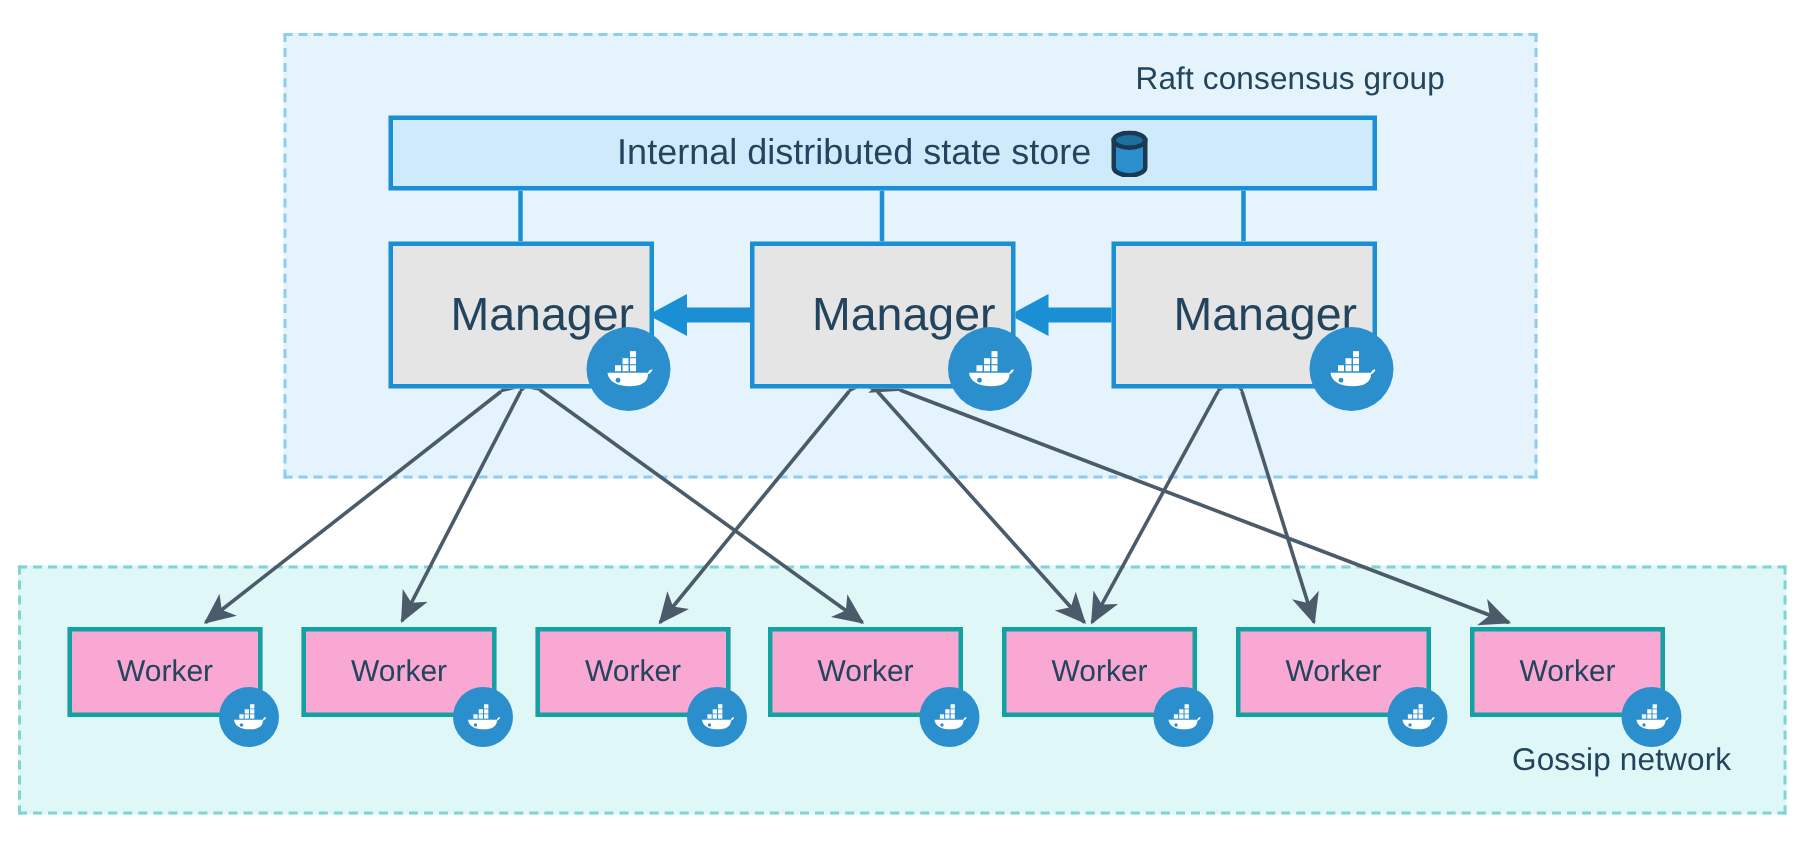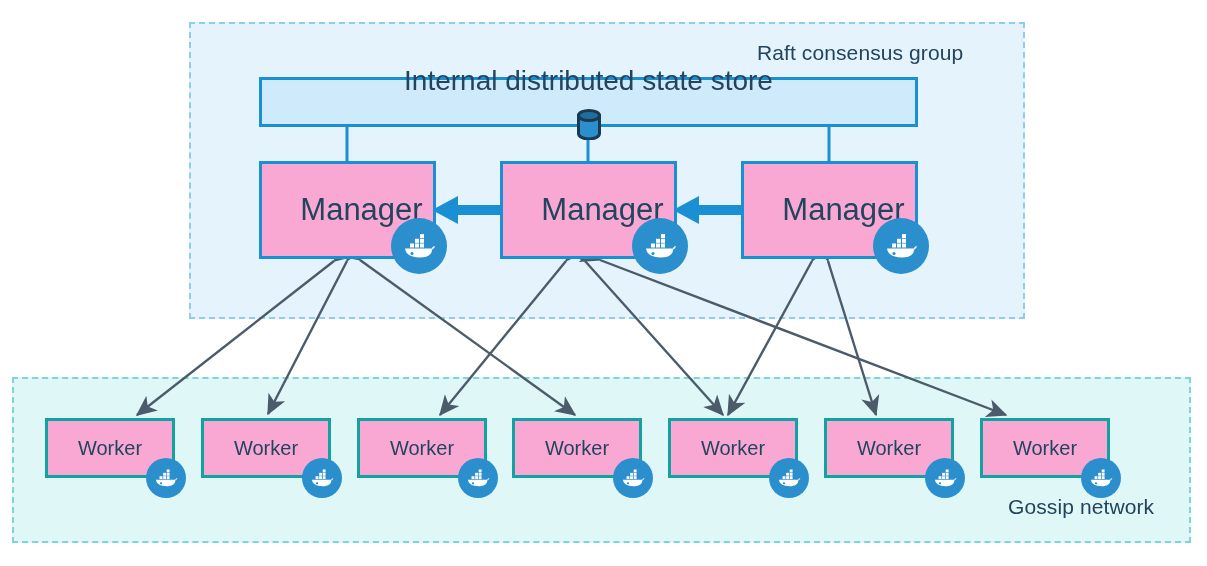--- a/index.html
+++ b/index.html
@@ -60,28 +60,27 @@
     justify-content: center;
     color: #23445d;
   }
   .node-store {
     left: 259px;
     top: 77px;
     width: 659px;
     height: 50px;
     background: #cfeafb;
     border: 3px solid #1b8fd4;
-    font-size: 28px;
+    font-size: 24px;
     gap: 12px;
-    flex-direction: column;
   }
   .node-manager {
     width: 177px;
     height: 98px;
-    background: #f9a8d4;
+    background: #e5e5e5;
     border: 3px solid #1b8fd4;
     font-size: 31px;
     top: 161px;
     padding-left: 28px;
   }
   .mgr0 { left: 259px; }
   .mgr1 { left: 500px; }
   .mgr2 { left: 741px; }
   .node-worker {
     width: 130px;

